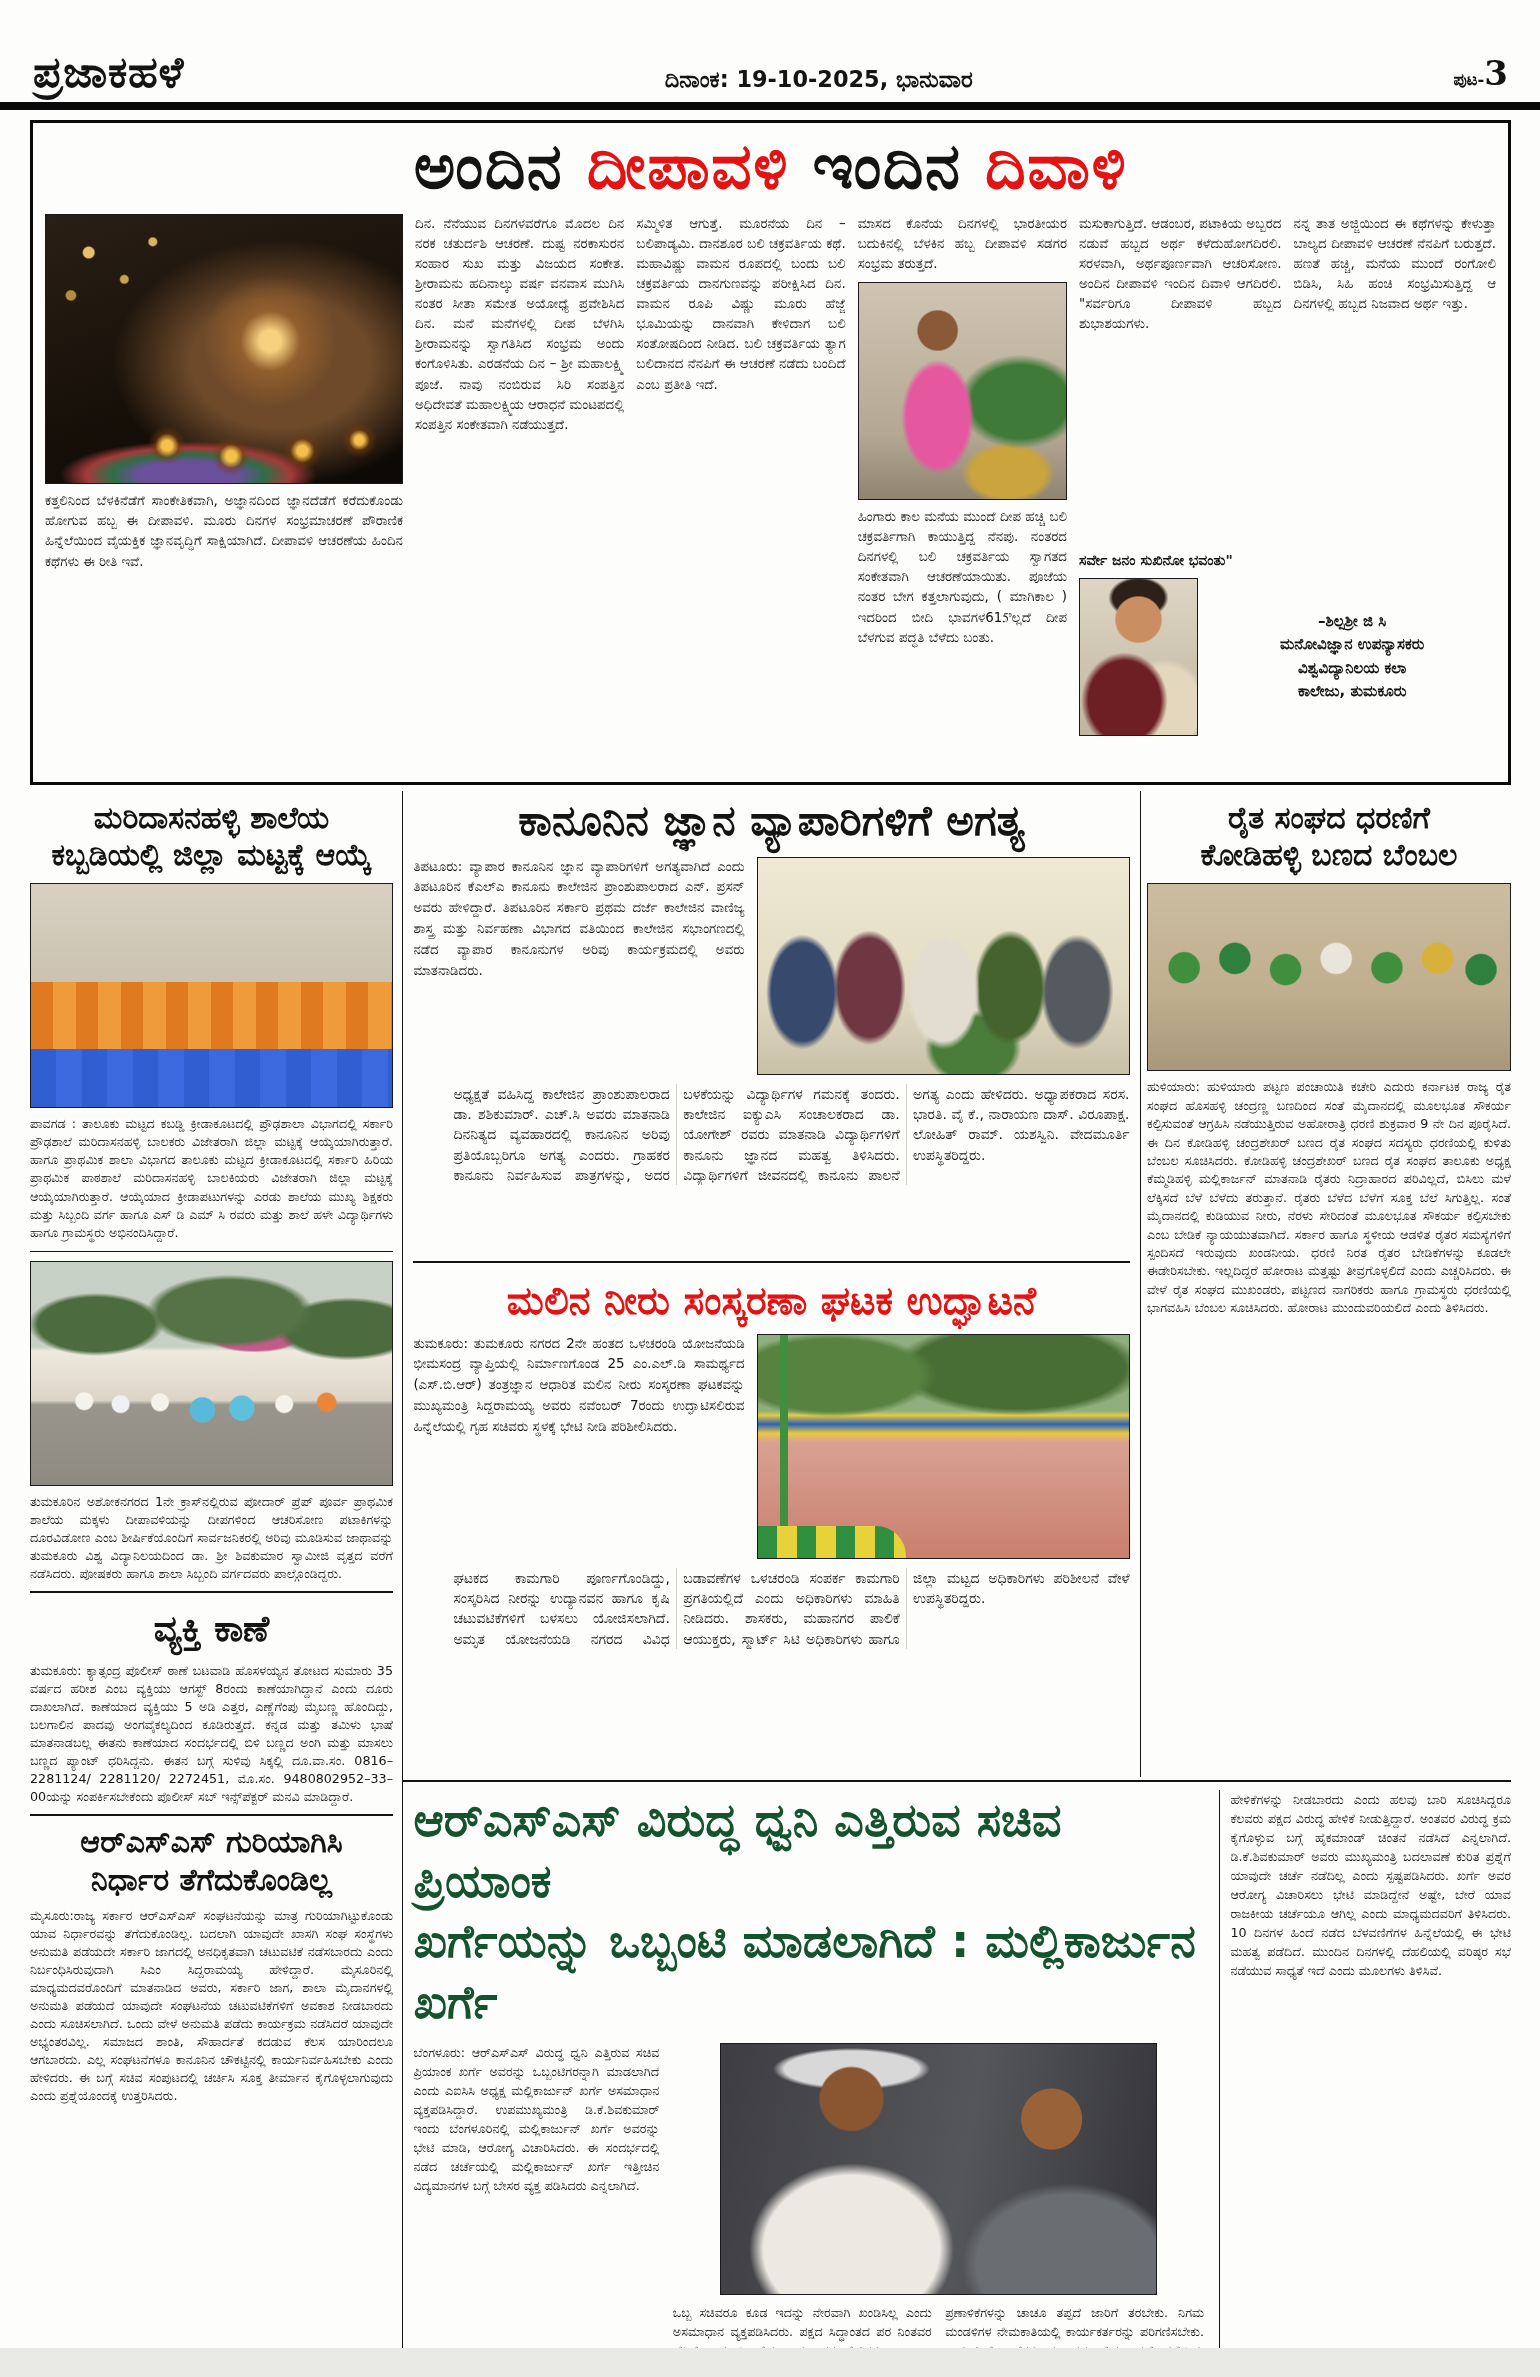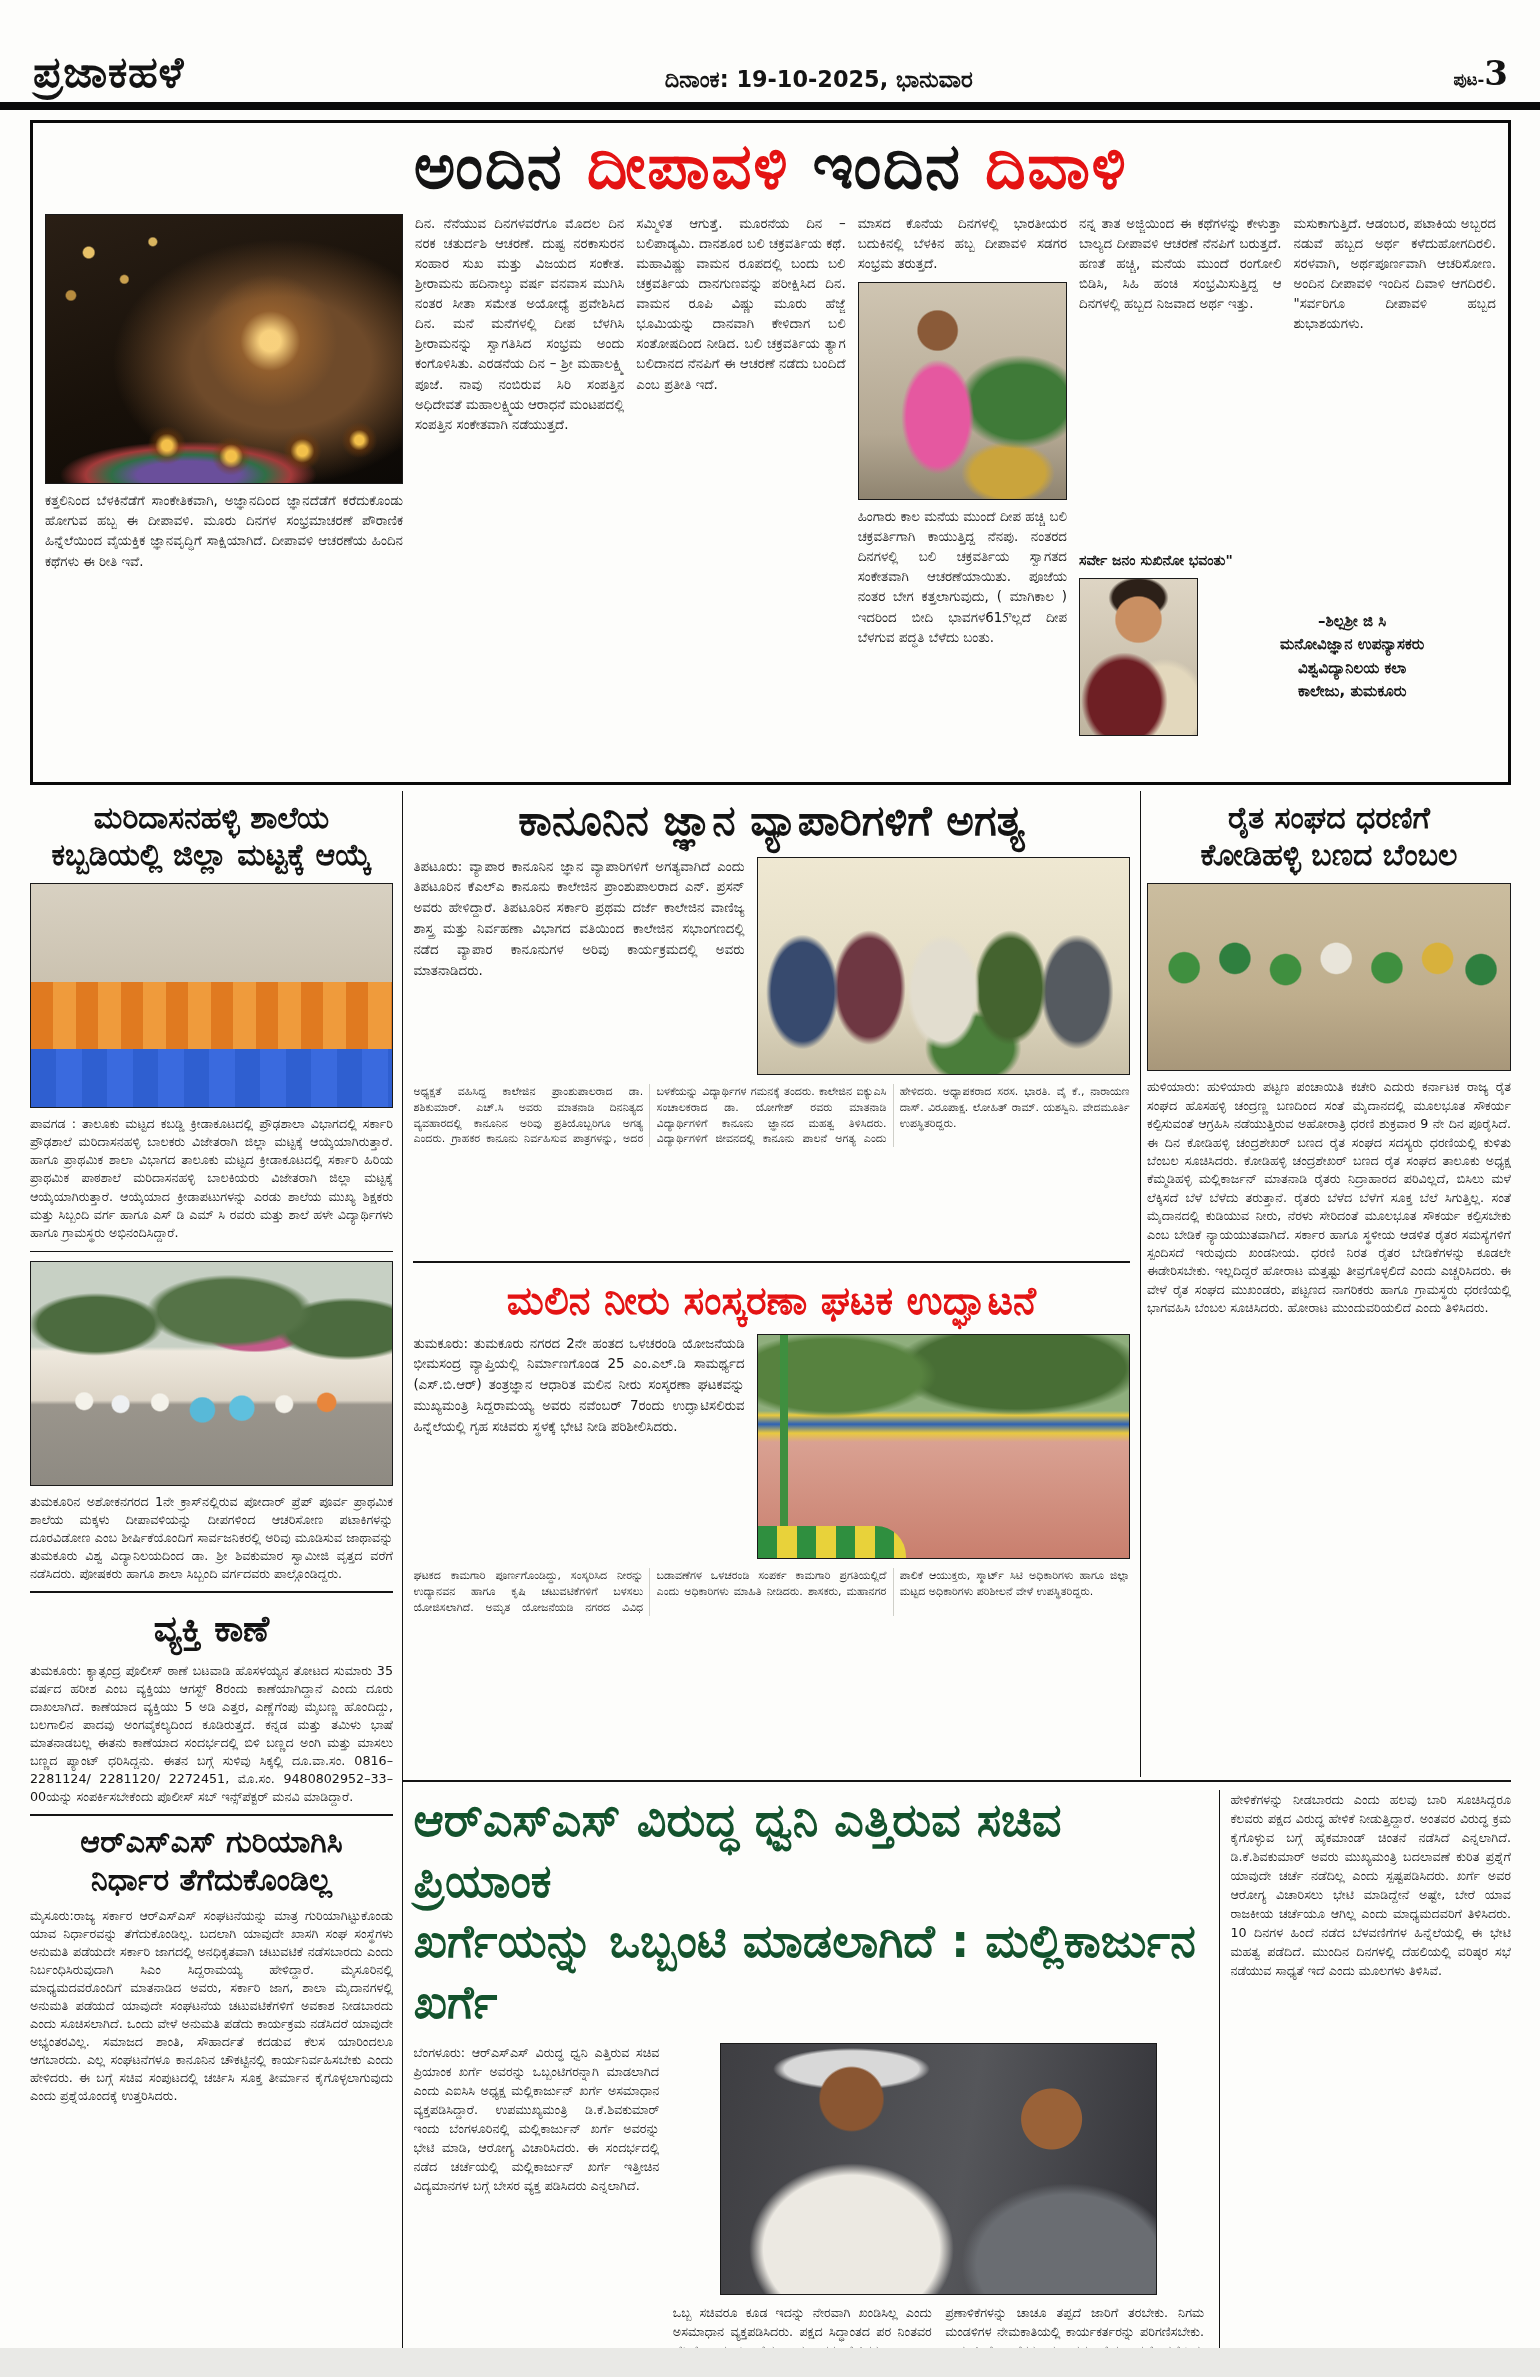--- a/index.html
+++ b/index.html
@@ -128,21 +128,21 @@
   .h-md { text-align:center; font-weight:900; font-size:30px; line-height:1.25; margin:7.5px 0 9px 0; }
   .h-big { text-align:center; font-weight:900; font-size:42px; line-height:1.2; margin:4.5px 0 10.4px 0; }
   .h-water { text-align:center; font-weight:900; font-size:39px; line-height:1.2; margin:7.5px 0 9px 0; }
   .h-kane { text-align:center; font-weight:900; font-size:36px; margin:10.4px 0 7.5px 0; }
   .hrule { border-top:1.5px solid #141414; margin:9px 0; }
   .hrule-th { border-top:2.2px solid #141414; margin:7.5px 0; }
   .story p { margin-bottom:6px; }
   .law-row, .water-row { display:flex; gap:12px; }
   .law-lead, .water-lead { flex:1; font-size:13.4px; line-height:1.55; text-align:justify; overflow:hidden; }
   .law-photo-wrap, .water-photo-wrap { flex:0 0 373px; }
-  .threecol { column-count:3; column-gap:13.4px; column-rule:0.7px solid #cfcfc8; font-size:11px; line-height:1.45; text-align:justify; margin-top:9px; overflow:hidden; }
+  .threecol { column-count:3; column-gap:13.4px; column-rule:0.7px solid #cfcfc8; font-size:14px; line-height:1.45; text-align:justify; margin-top:9px; overflow:hidden;margin-left:40px; }
   .law-block { height:462px; overflow:hidden; }
   .water-block { height:406px; overflow:hidden; }
   
   .bottom-article { border-top:2.2px solid #141414; display:flex; flex:1; padding-top:7.5px; margin-top:3px; overflow:hidden; }
   .ba-main { flex:1; padding:0 10.4px 0 10.4px; overflow:hidden; }
   .ba-hl { color:#14532d; font-weight:900; font-size:46px; line-height:1.32; margin-bottom:10.4px; }
   .ba-content { display:flex; gap:13.4px; overflow:hidden; }
   .ba-c1 { flex:0 0 246px; font-size:12.7px; line-height:1.5; text-align:justify; overflow:hidden; }
   .ba-center { flex:1; overflow:hidden; }
   .ba-subcols { display:flex; gap:13.4px; margin-top:7.5px; font-size:12.7px; line-height:1.5; text-align:justify; overflow:hidden; }
@@ -172,22 +172,22 @@
       </div>
       <div class="lc">ದಿನ. ನೆನೆಯುವ ದಿನಗಳವರೆಗೂ ಮೊದಲ ದಿನ ನರಕ ಚತುರ್ದಶಿ ಆಚರಣೆ. ದುಷ್ಟ ನರಕಾಸುರನ ಸಂಹಾರ ಸುಖ ಮತ್ತು ವಿಜಯದ ಸಂಕೇತ. ಶ್ರೀರಾಮನು ಹದಿನಾಲ್ಕು ವರ್ಷ ವನವಾಸ ಮುಗಿಸಿ ನಂತರ ಸೀತಾ ಸಮೇತ ಅಯೋಧ್ಯೆ ಪ್ರವೇಶಿಸಿದ ದಿನ. ಮನೆ ಮನೆಗಳಲ್ಲಿ ದೀಪ ಬೆಳಗಿಸಿ ಶ್ರೀರಾಮನನ್ನು ಸ್ವಾಗತಿಸಿದ ಸಂಭ್ರಮ ಅಂದು ಕಂಗೊಳಿಸಿತು. ಎರಡನೆಯ ದಿನ – ಶ್ರೀ ಮಹಾಲಕ್ಷ್ಮಿ ಪೂಜೆ. ನಾವು ನಂಬಿರುವ ಸಿರಿ ಸಂಪತ್ತಿನ ಅಧಿದೇವತೆ ಮಹಾಲಕ್ಷ್ಮಿಯ ಆರಾಧನೆ ಮಂಟಪದಲ್ಲಿ ಸಂಪತ್ತಿನ ಸಂಕೇತವಾಗಿ ನಡೆಯುತ್ತದೆ.</div>
       <div class="lc">ಸಮ್ಮಿಳಿತ ಆಗುತ್ತೆ. ಮೂರನೆಯ ದಿನ – ಬಲಿಪಾಡ್ಯಮಿ. ದಾನಶೂರ ಬಲಿ ಚಕ್ರವರ್ತಿಯ ಕಥೆ. ಮಹಾವಿಷ್ಣು ವಾಮನ ರೂಪದಲ್ಲಿ ಬಂದು ಬಲಿ ಚಕ್ರವರ್ತಿಯ ದಾನಗುಣವನ್ನು ಪರೀಕ್ಷಿಸಿದ ದಿನ. ವಾಮನ ರೂಪಿ ವಿಷ್ಣು ಮೂರು ಹೆಜ್ಜೆ ಭೂಮಿಯನ್ನು ದಾನವಾಗಿ ಕೇಳಿದಾಗ ಬಲಿ ಸಂತೋಷದಿಂದ ನೀಡಿದ. ಬಲಿ ಚಕ್ರವರ್ತಿಯ ತ್ಯಾಗ ಬಲಿದಾನದ ನೆನಪಿಗೆ ಈ ಆಚರಣೆ ನಡೆದು ಬಂದಿದೆ ಎಂಬ ಪ್ರತೀತಿ ಇದೆ.</div>
       <div class="lc">
         <div>ಮಾಸದ ಕೊನೆಯ ದಿನಗಳಲ್ಲಿ ಭಾರತೀಯರ ಬದುಕಿನಲ್ಲಿ ಬೆಳಕಿನ ಹಬ್ಬ ದೀಪಾವಳಿ ಸಡಗರ ಸಂಭ್ರಮ ತರುತ್ತದೆ.</div>
         <div class="ph ph-pink" style="margin:7.5px 0;"></div>
         <div>ಹಿಂಗಾರು ಕಾಲ ಮನೆಯ ಮುಂದೆ ದೀಪ ಹಚ್ಚಿ ಬಲಿ ಚಕ್ರವರ್ತಿಗಾಗಿ ಕಾಯುತ್ತಿದ್ದ ನೆನಪು. ನಂತರದ ದಿನಗಳಲ್ಲಿ ಬಲಿ ಚಕ್ರವರ್ತಿಯ ಸ್ವಾಗತದ ಸಂಕೇತವಾಗಿ ಆಚರಣೆಯಾಯಿತು. ಪೂಜೆಯ ನಂತರ ಬೇಗ ಕತ್ತಲಾಗುವುದು, ( ಮಾಗಿಕಾಲ ) ಇದರಿಂದ ಬೀದಿ ಭಾವಗಳ615ಿಲ್ಲದೆ ದೀಪ ಬೆಳಗುವ ಪದ್ಧತಿ ಬೆಳೆದು ಬಂತು.</div>
       </div>
       <div class="lc5">
         <div class="lc5-row">
+          <div class="sub">ಮಸುಕಾಗುತ್ತಿದೆ. ಆಡಂಬರ, ಪಟಾಕಿಯ ಅಬ್ಬರದ ನಡುವೆ ಹಬ್ಬದ ಅರ್ಥ ಕಳೆದುಹೋಗದಿರಲಿ. ಸರಳವಾಗಿ, ಅರ್ಥಪೂರ್ಣವಾಗಿ ಆಚರಿಸೋಣ. ಅಂದಿನ ದೀಪಾವಳಿ ಇಂದಿನ ದಿವಾಳಿ ಆಗದಿರಲಿ. "ಸರ್ವರಿಗೂ ದೀಪಾವಳಿ ಹಬ್ಬದ ಶುಭಾಶಯಗಳು.</div>
           <div class="sub">ನನ್ನ ತಾತ ಅಜ್ಜಿಯಿಂದ ಈ ಕಥೆಗಳನ್ನು ಕೇಳುತ್ತಾ ಬಾಲ್ಯದ ದೀಪಾವಳಿ ಆಚರಣೆ ನೆನಪಿಗೆ ಬರುತ್ತದೆ. ಹಣತೆ ಹಚ್ಚಿ, ಮನೆಯ ಮುಂದೆ ರಂಗೋಲಿ ಬಿಡಿಸಿ, ಸಿಹಿ ಹಂಚಿ ಸಂಭ್ರಮಿಸುತ್ತಿದ್ದ ಆ ದಿನಗಳಲ್ಲಿ ಹಬ್ಬದ ನಿಜವಾದ ಅರ್ಥ ಇತ್ತು.</div>
-          <div class="sub">ಮಸುಕಾಗುತ್ತಿದೆ. ಆಡಂಬರ, ಪಟಾಕಿಯ ಅಬ್ಬರದ ನಡುವೆ ಹಬ್ಬದ ಅರ್ಥ ಕಳೆದುಹೋಗದಿರಲಿ. ಸರಳವಾಗಿ, ಅರ್ಥಪೂರ್ಣವಾಗಿ ಆಚರಿಸೋಣ. ಅಂದಿನ ದೀಪಾವಳಿ ಇಂದಿನ ದಿವಾಳಿ ಆಗದಿರಲಿ. "ಸರ್ವರಿಗೂ ದೀಪಾವಳಿ ಹಬ್ಬದ ಶುಭಾಶಯಗಳು.</div>
         </div>
         <div class="quote">ಸರ್ವೇ ಜನಂ ಸುಖಿನೋ ಭವಂತು"</div>
         <div class="byline-row">
           <div class="ph ph-portrait"></div>
           <div class="byline-txt">
             <div>–ಶಿಲ್ಪಶ್ರೀ ಜಿ ಸಿ</div>
             <div>ಮನೋವಿಜ್ಞಾನ ಉಪನ್ಯಾಸಕರು</div>
             <div>ವಿಶ್ವವಿದ್ಯಾನಿಲಯ ಕಲಾ</div>
             <div>ಕಾಲೇಜು, ತುಮಕೂರು</div>
           </div>

